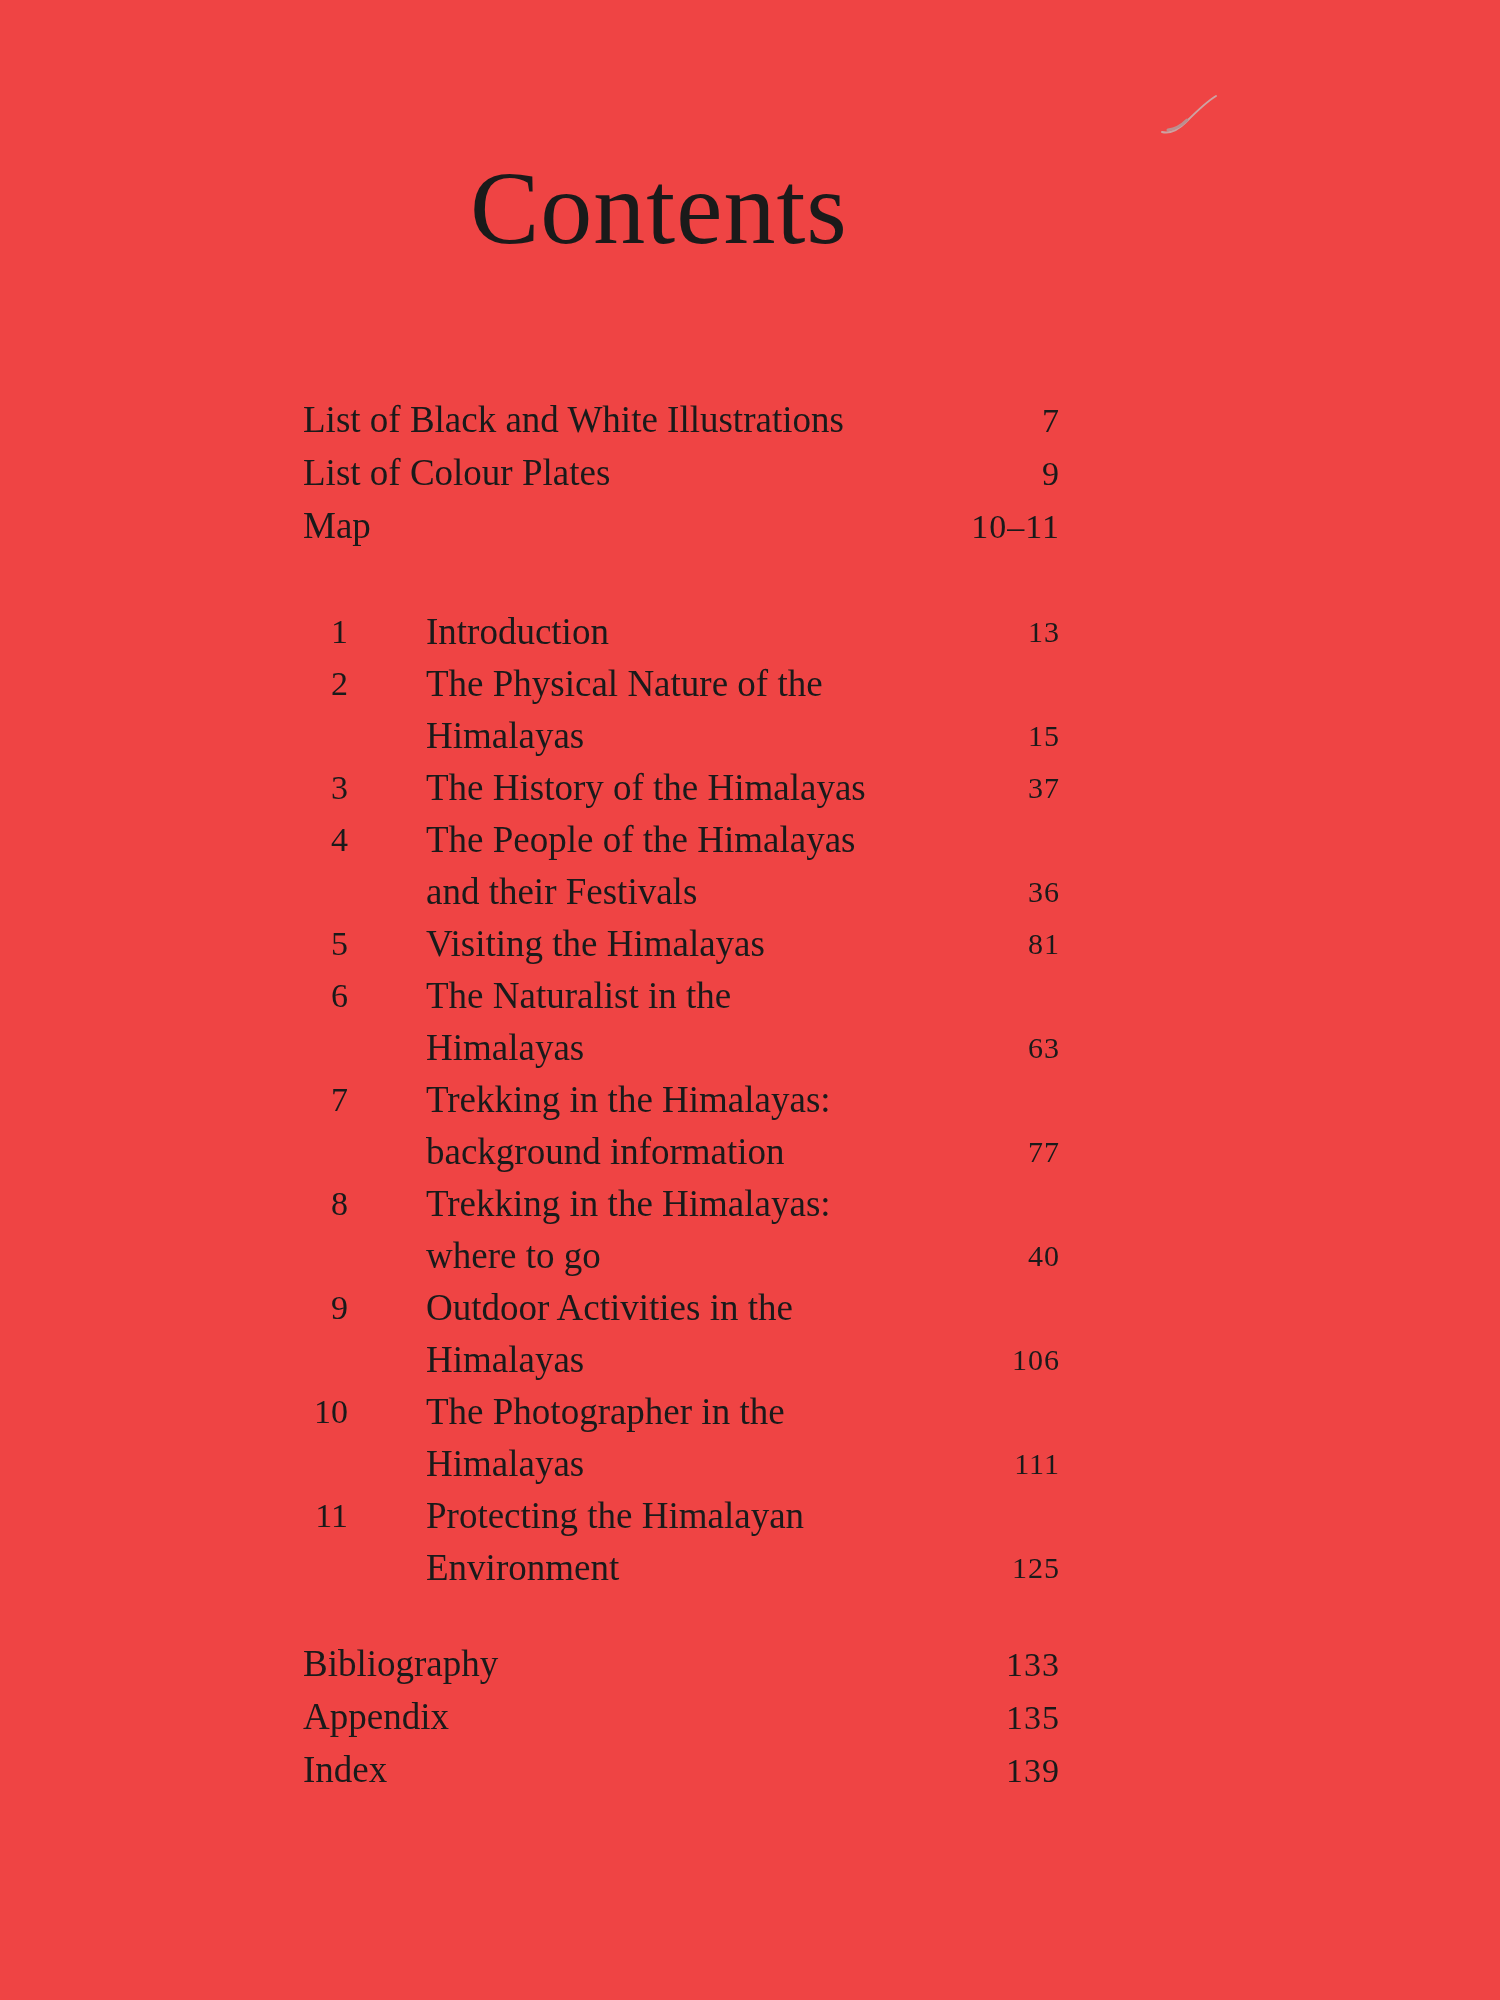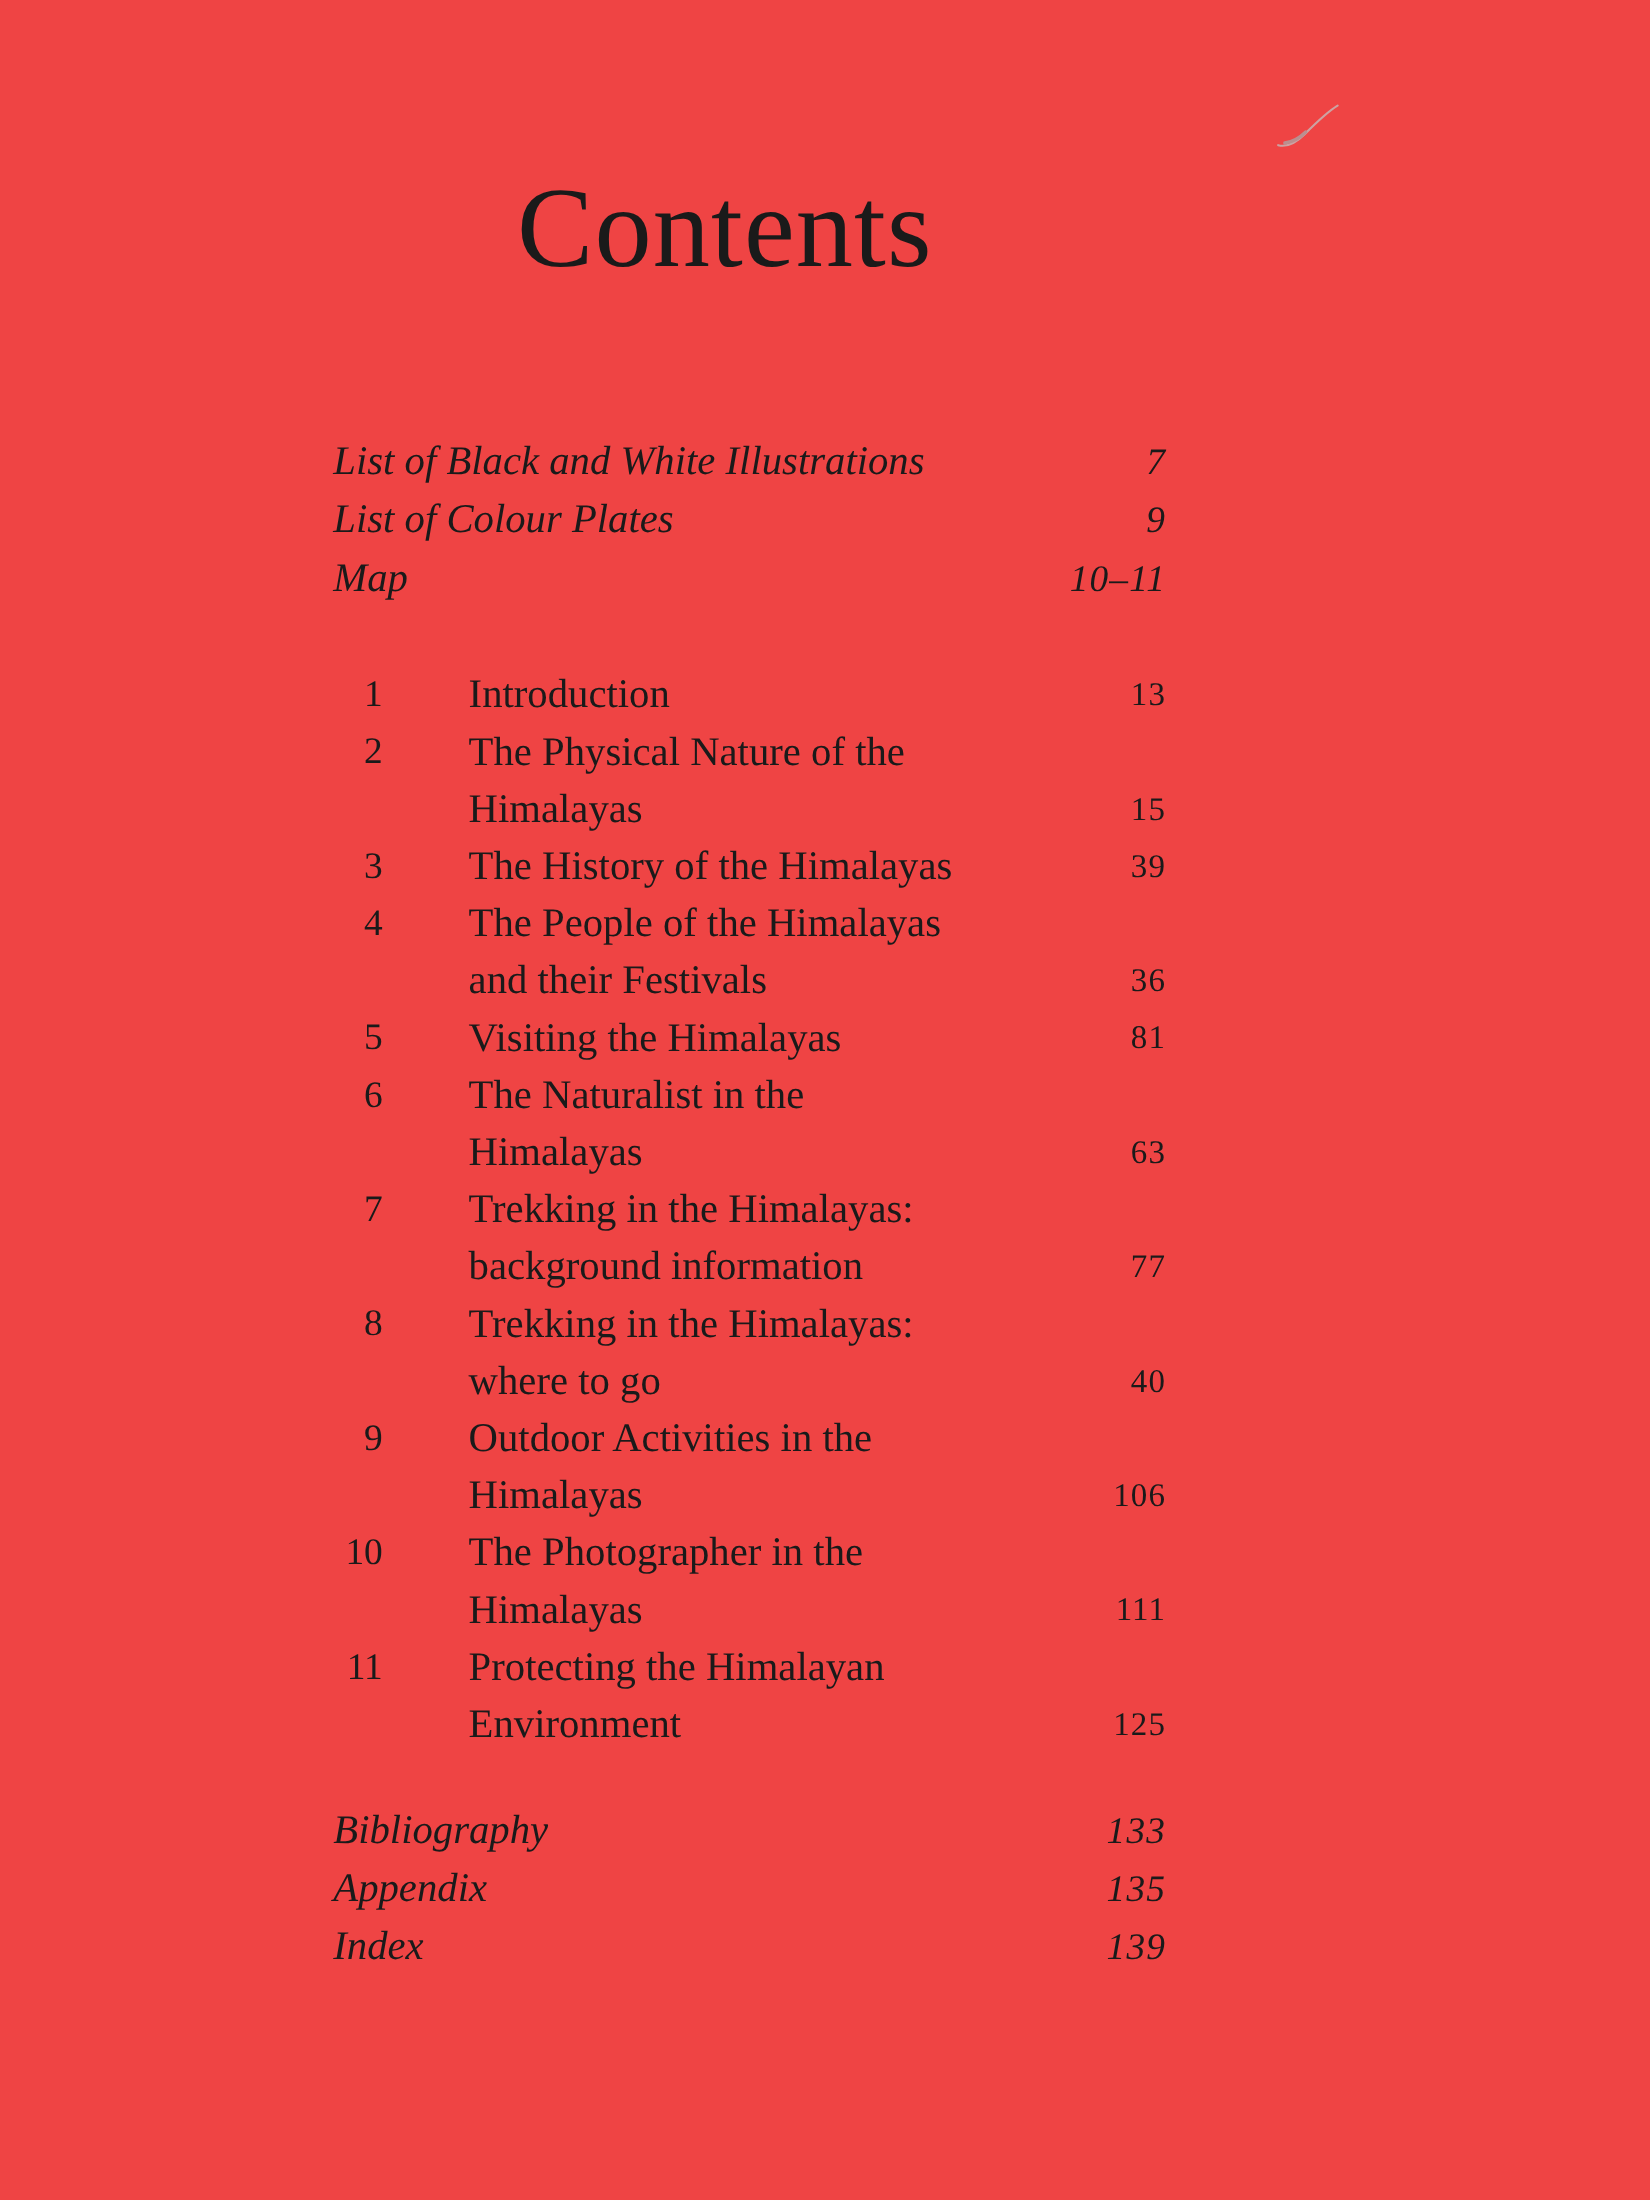--- a/index.html
+++ b/index.html
@@ -40,21 +40,20 @@
     width: 757px;
   }
   .front-matter { top: 394px; }
   .back-matter  { top: 1638px; }
   .matter-row {
     display: flex;
     justify-content: space-between;
     align-items: baseline;
     font-size: 37px;
     line-height: 52px;
-    font-style: italic;
   }
   .chapters {
     position: absolute;
     left: 303px;
     top: 606px;
     width: 757px;
   }
   .chapter-row {
     display: grid;
     grid-template-columns: 45px 1fr auto;
@@ -123,21 +122,21 @@
     <div class="chapter-row">
       <span class="chapter-num">2</span>
       <span class="chapter-title">The Physical Nature of the
 Himalayas</span>
       <span class="chapter-page">15</span>
     </div>
 
     <div class="chapter-row">
       <span class="chapter-num">3</span>
       <span class="chapter-title">The History of the Himalayas</span>
-      <span class="chapter-page">39</span>
+      <span class="chapter-page">37</span>
     </div>
 
     <div class="chapter-row">
       <span class="chapter-num">4</span>
       <span class="chapter-title">The People of the Himalayas
 and their Festivals</span>
       <span class="chapter-page">36</span>
     </div>
 
     <div class="chapter-row">

